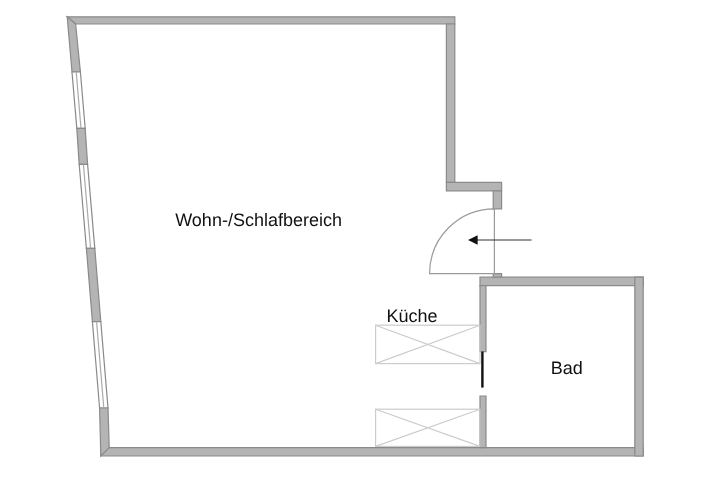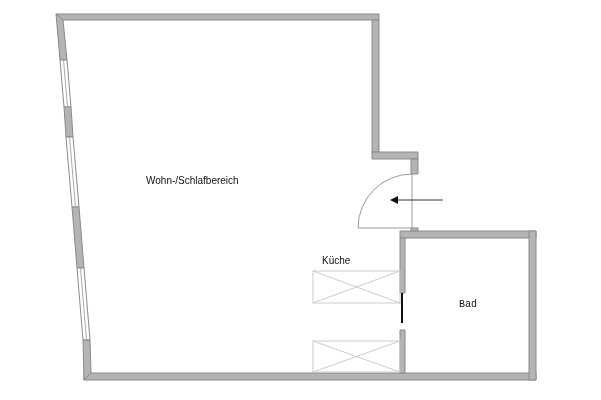--- a/index.html
+++ b/index.html
@@ -1,18 +1,18 @@
 <!DOCTYPE html>
 <html><head>
 <meta charset="utf-8">
 <style>
   html,body{margin:0;padding:0;background:#fff;}
   body{width:601px;height:400px;position:relative;overflow:hidden;font-family:"Liberation Sans",sans-serif;}
   svg{position:absolute;left:0;top:0;}
-  .lbl{position:absolute;font-size:10px;color:#111;white-space:nowrap;}
+  .lbl{position:absolute;font-size:15px;color:#111;white-space:nowrap;}
 </style>
 </head>
 <body>
 
 <svg width="601" height="400" viewBox="0 0 601 400">
 
   <g fill="#b4b4b4" stroke="#8a8a8a" stroke-width="1">
 
     <polygon points="56,14 379,14 379,20 63,20"></polygon>
 
@@ -63,13 +63,13 @@
     <line x1="313" y1="271" x2="400" y2="303"></line>
     <line x1="313" y1="303" x2="400" y2="271"></line>
     <rect x="313" y="341" width="87" height="31"></rect>
     <line x1="313" y1="341" x2="400" y2="372"></line>
     <line x1="313" y1="372" x2="400" y2="341"></line>
   </g>
 </svg>
 
 <span class="lbl" style="left:146px;top:175px;">Wohn-/Schlafbereich</span>
 <span class="lbl" style="left:322px;top:255px;">Küche</span>
-<span class="lbl" style="left:459px;top:299px;font-family:Liberation Mono, monospace;">Bad</span>
+<span class="lbl" style="left:459px;top:299px;">Bad</span>
 
 </body></html>

